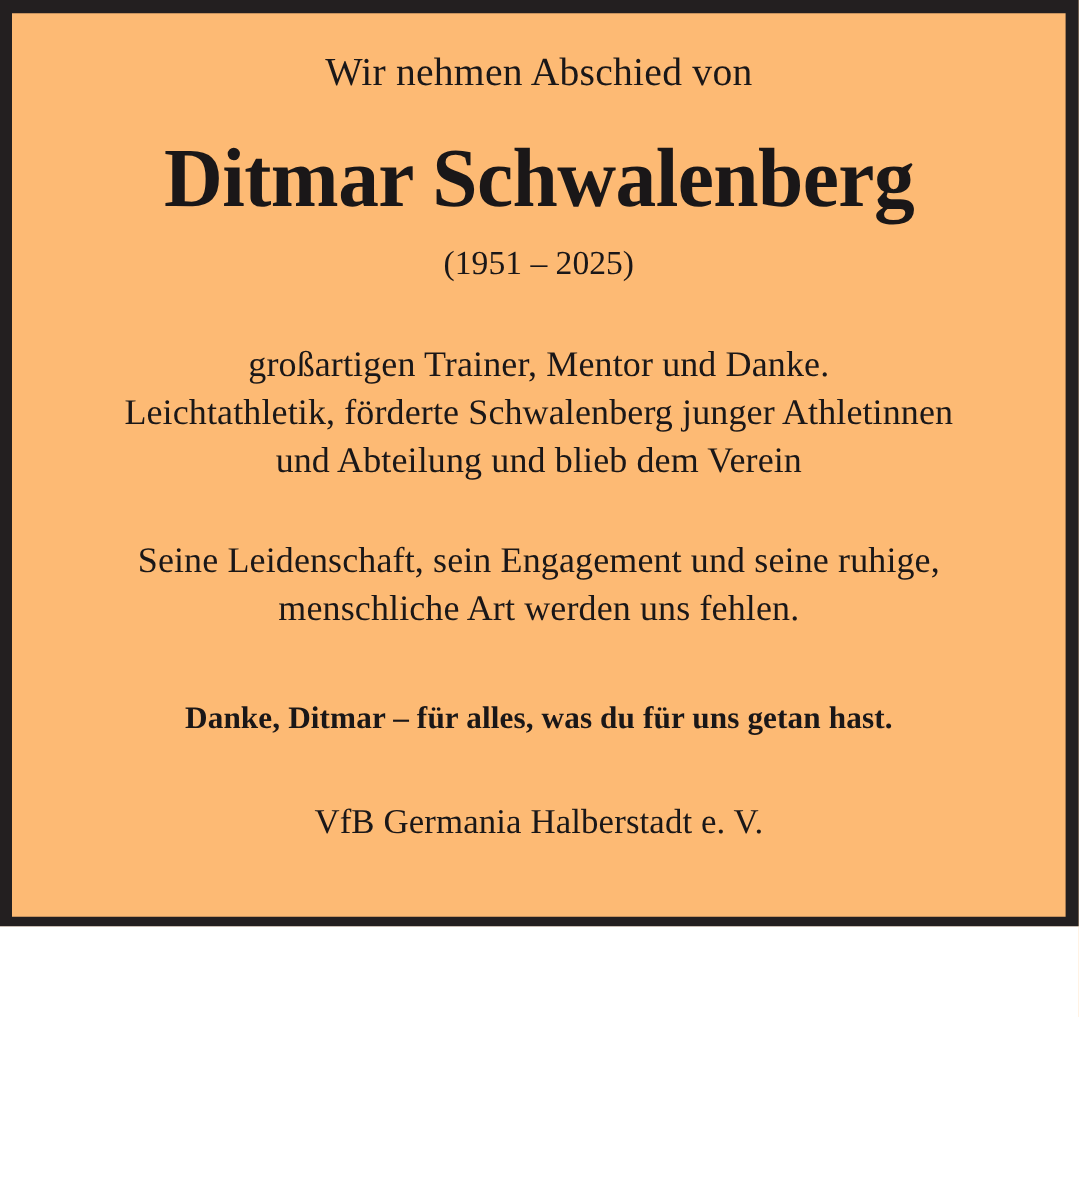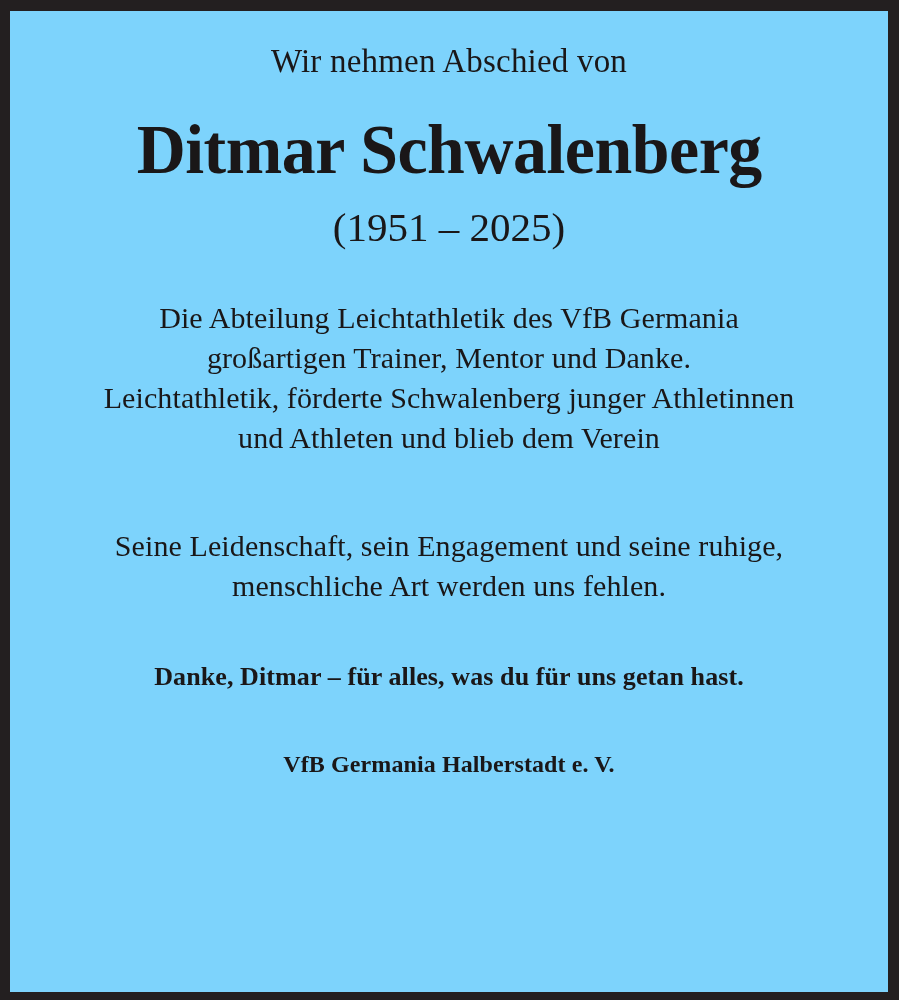--- a/index.html
+++ b/index.html
@@ -5,23 +5,23 @@
 <style>
   html, body {
     margin: 0;
     padding: 0;
     background: #ffffff;
   }
 
   .notice {
     position: relative;
     width: 899px;
-    height: 1000px;
+    height: 772px;
     box-sizing: border-box;
-    background: #7dd3fc;
+    background: #fdba74;
     border-top: 11px solid #231f20;
     border-left: 10px solid #231f20;
     border-right: 11px solid #231f20;
     border-bottom: 8px solid #231f20;
     overflow: hidden;
     font-family: "Liberation Serif", "DejaVu Serif", serif;
     color: #1a1718;
     -webkit-font-smoothing: antialiased;
   }
 
@@ -53,35 +53,35 @@
     font-weight: 700;
     letter-spacing: -0.5px;
     margin: 34px 0 0 0;
     transform: scaleX(0.97);
     transform-origin: center center;
     white-space: nowrap;
   }
 
   
   .dates {
-    font-size: 41px;
+    font-size: 28px;
     line-height: 1.1;
     font-weight: 400;
     margin: 18px 0 0 0;
     white-space: nowrap;
   }
 
   
   .body-block {
     margin: 48px 0 0 0;
     width: 100%;
   }
 
   .body-block.second {
-    margin-top: 68px;
+    margin-top: 44px;
   }
 
   .body-line {
     font-size: 30px;
     line-height: 40px;
     font-weight: 400;
     letter-spacing: 0.1px;
     white-space: nowrap;
   }
 
@@ -95,44 +95,43 @@
     white-space: nowrap;
   }
 
   
   .signature {
     margin: 52px 0 0 0;
     width: 100%;
   }
 
   .sig-line {
-    font-size: 24px;
+    font-size: 29px;
     line-height: 41px;
-    font-weight: 700;
+    font-weight: 400;
     letter-spacing: 0.1px;
     white-space: nowrap;
   }
 </style>
 </head>
 <body>
 
 <div class="notice">
   <div class="inner">
 
     <div class="lead">Wir nehmen Abschied von</div>
 
     <div class="name">Ditmar Schwalenberg</div>
 
     <div class="dates">(1951 – 2025)</div>
 
     <div class="body-block first">
-      <div class="body-line">Die Abteilung Leichtathletik des VfB Germania</div>
       <div class="body-line">großartigen Trainer, Mentor und Danke.</div>
       <div class="body-line">Leichtathletik, förderte Schwalenberg junger Athletinnen</div>
-      <div class="body-line">und Athleten und blieb dem Verein</div>
+      <div class="body-line">und Abteilung und blieb dem Verein</div>
     </div>
 
     <div class="body-block second">
       <div class="body-line">Seine Leidenschaft, sein Engagement und seine ruhige,</div>
       <div class="body-line">menschliche Art werden uns fehlen.</div>
     </div>
 
     <div class="thanks">Danke, Ditmar – für alles, was du für uns getan hast.</div>
 
     <div class="signature">

